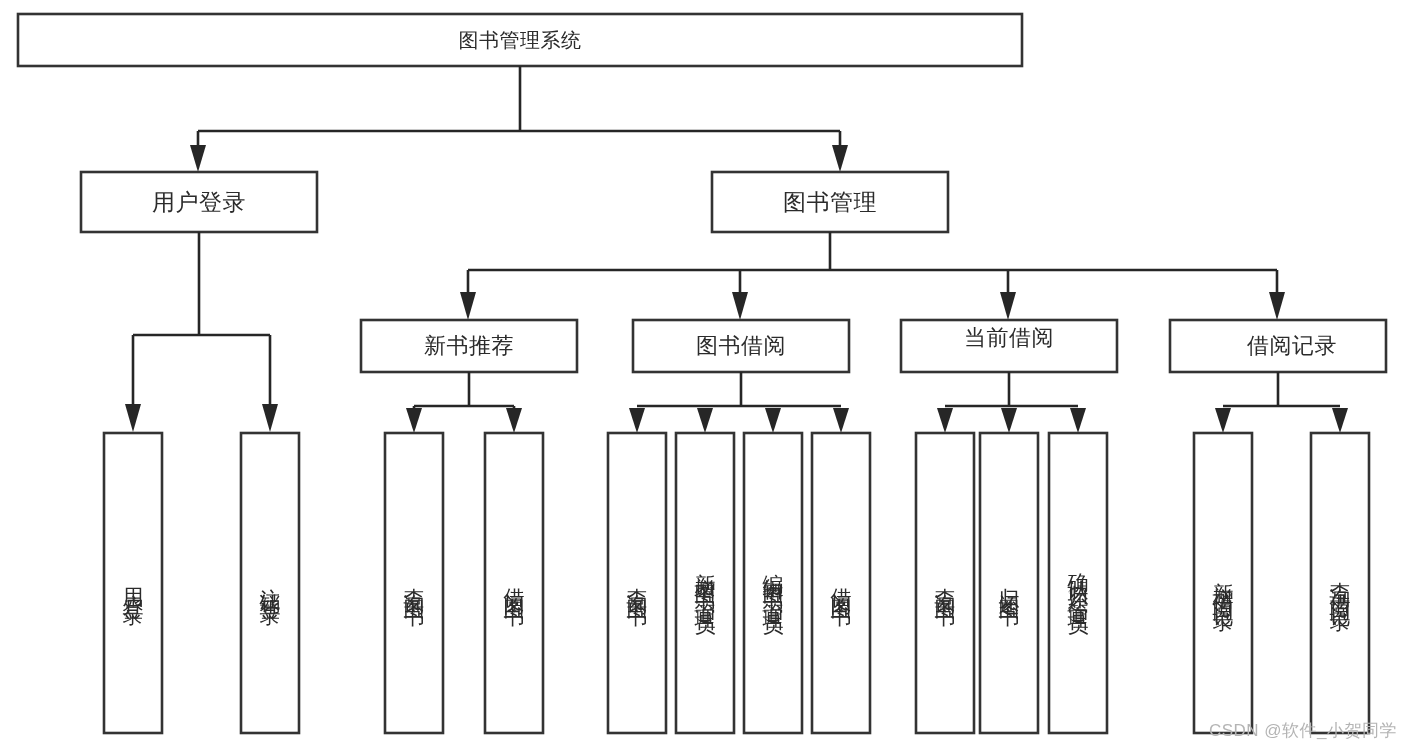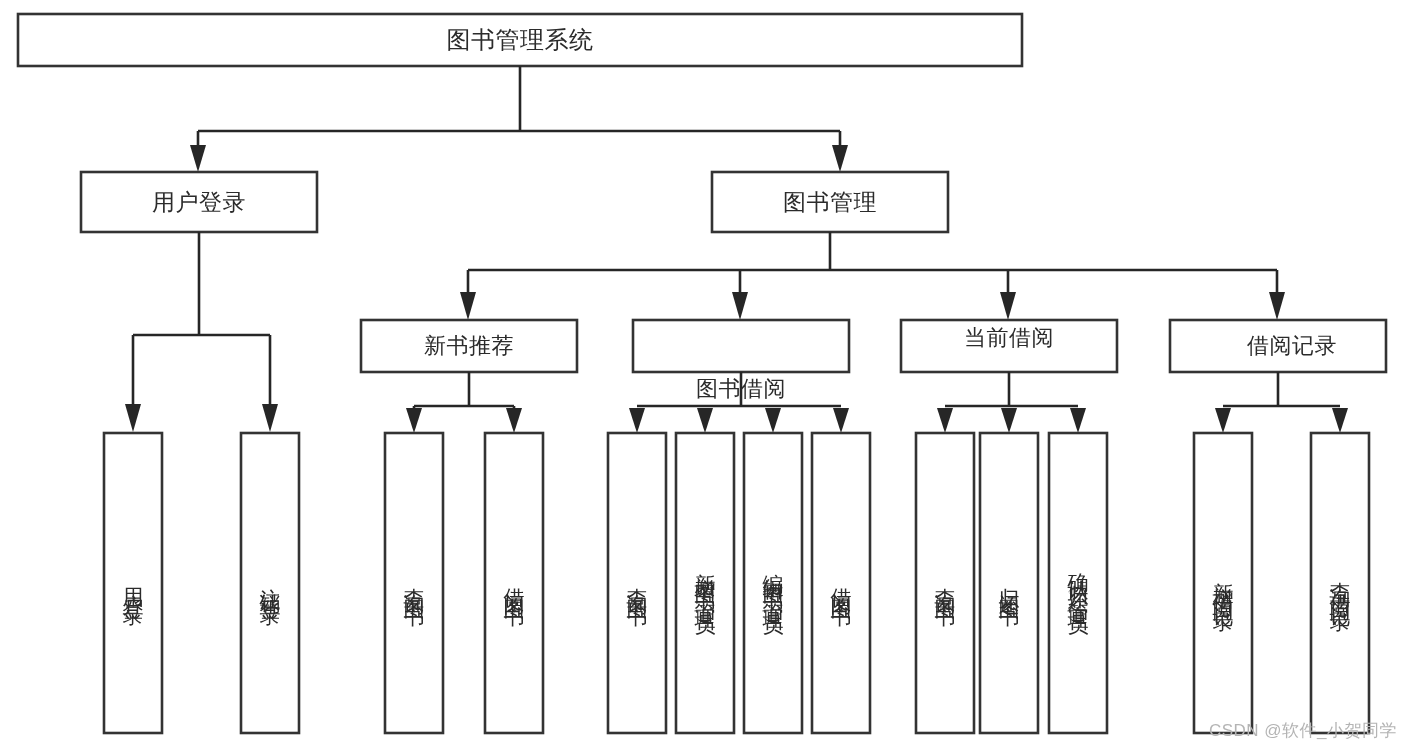--- a/index.html
+++ b/index.html
@@ -55,21 +55,21 @@
   }
   .node-label.horizontal {
     writing-mode: horizontal-tb;
   }
   .node-label.vertical {
     writing-mode: vertical-rl;
     text-orientation: upright;
     letter-spacing: 6px;
     font-size: 21px;
   }
-  .level0-label { font-size: 24px; }
+  .level0-label { font-size: 20px; }
   .level1-label { font-size: 23px; }
   .level2-label { font-size: 22px; }
   .watermark {
     position: absolute;
     right: 8px;
     bottom: 5px;
     font-size: 17px;
     color: #b4b4b4;
     font-family: Liberation Sans, sans-serif;
     letter-spacing: 0.5px;
@@ -164,21 +164,21 @@
   </svg>
 
   <div class="node-label horizontal level0-label" style="left:18px; top:14px; width:1004px; height:52px;">图书管理系统</div>
 
   <div class="node-label horizontal level1-label" style="left:81px; top:172px; width:236px; height:60px;">用户登录</div>
 
   <div class="node-label horizontal level1-label" style="left:712px; top:172px; width:236px; height:60px;">图书管理</div>
 
   <div class="node-label horizontal level2-label" style="left:361px; top:320px; width:216px; height:52px;">新书推荐</div>
 
-  <div class="node-label horizontal level2-label" style="left:633px; top:320px; width:216px; height:52px;margin-top:43px;">图书借阅</div>
+  <div class="node-label horizontal level2-label" style="left:633px; top:320px; width:216px; height:52px;">图书借阅</div>
 
   <div class="node-label horizontal level2-label" style="left:901px; top:320px; width:216px; height:36px;">当前借阅</div>
 
   <div class="node-label horizontal level2-label" style="left:1170px; top:320px; width:216px; height:52px;padding-left:28px;">借阅记录</div>
 
   <div class="node-label vertical" style="left:104px; top:433px; width:58px; height:300px;">用户登录</div>
 
   <div class="node-label vertical" style="left:241px; top:433px; width:58px; height:300px;">注销登录</div>
 
   <div class="node-label vertical" style="left:385px; top:433px; width:58px; height:300px;">查询图书</div>

